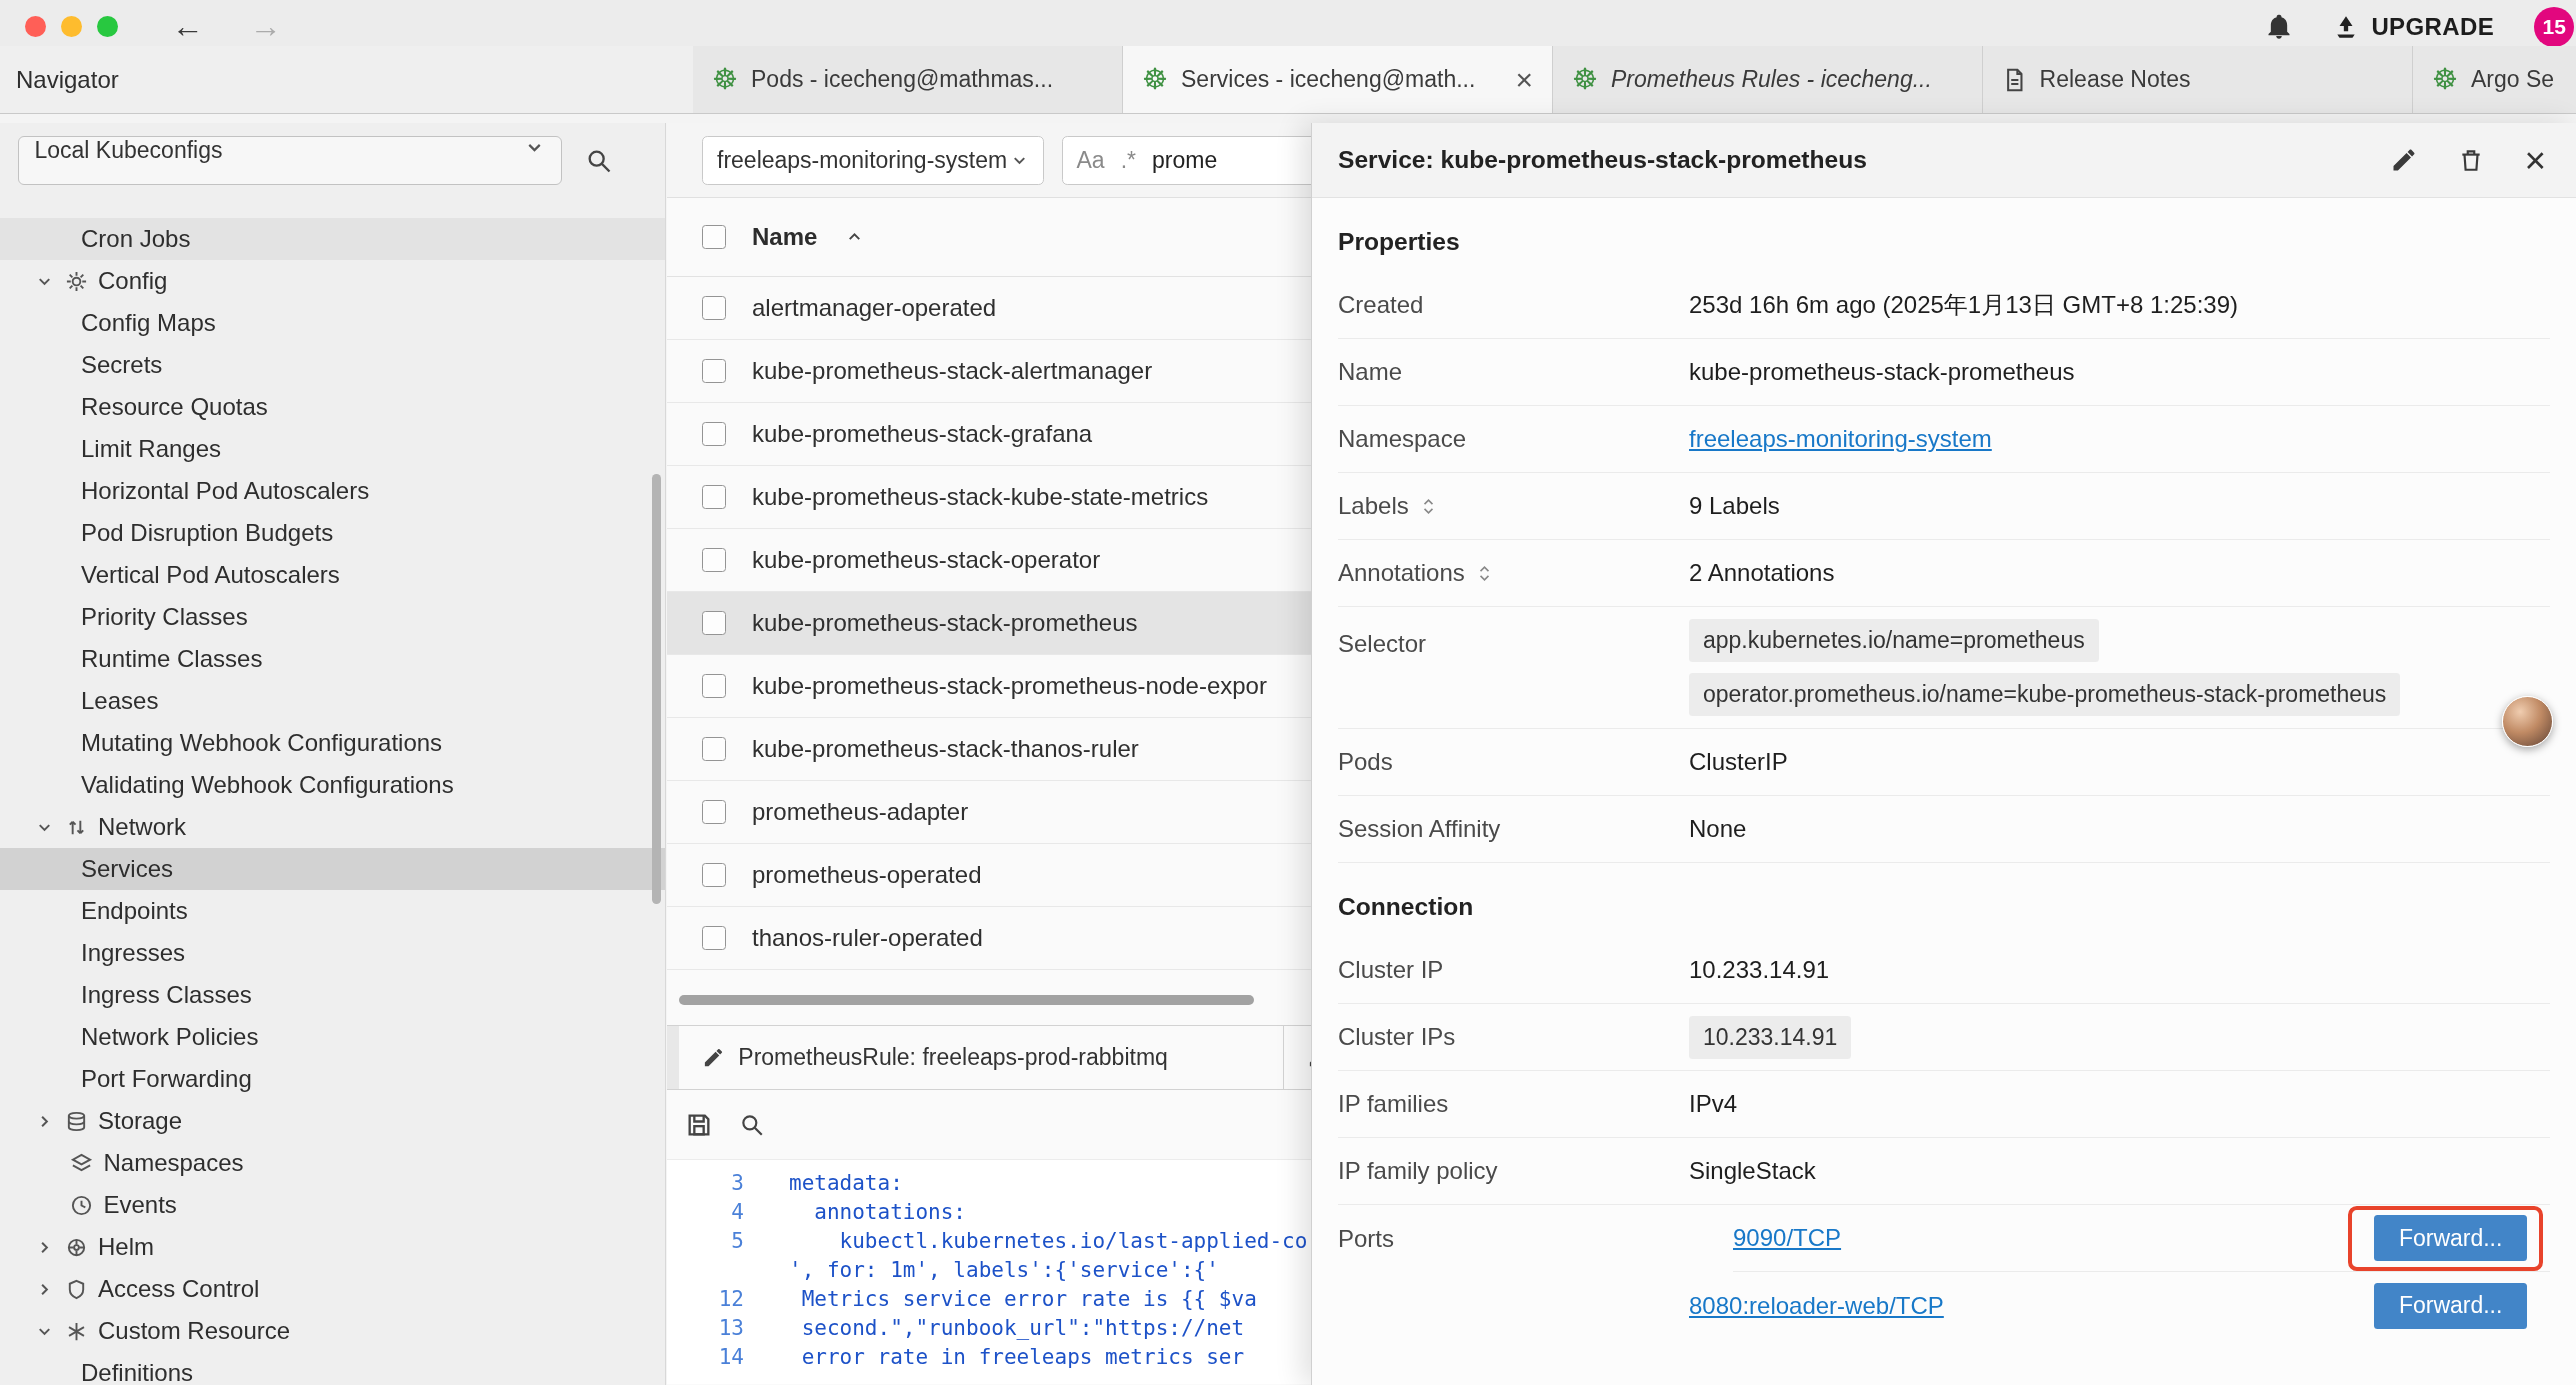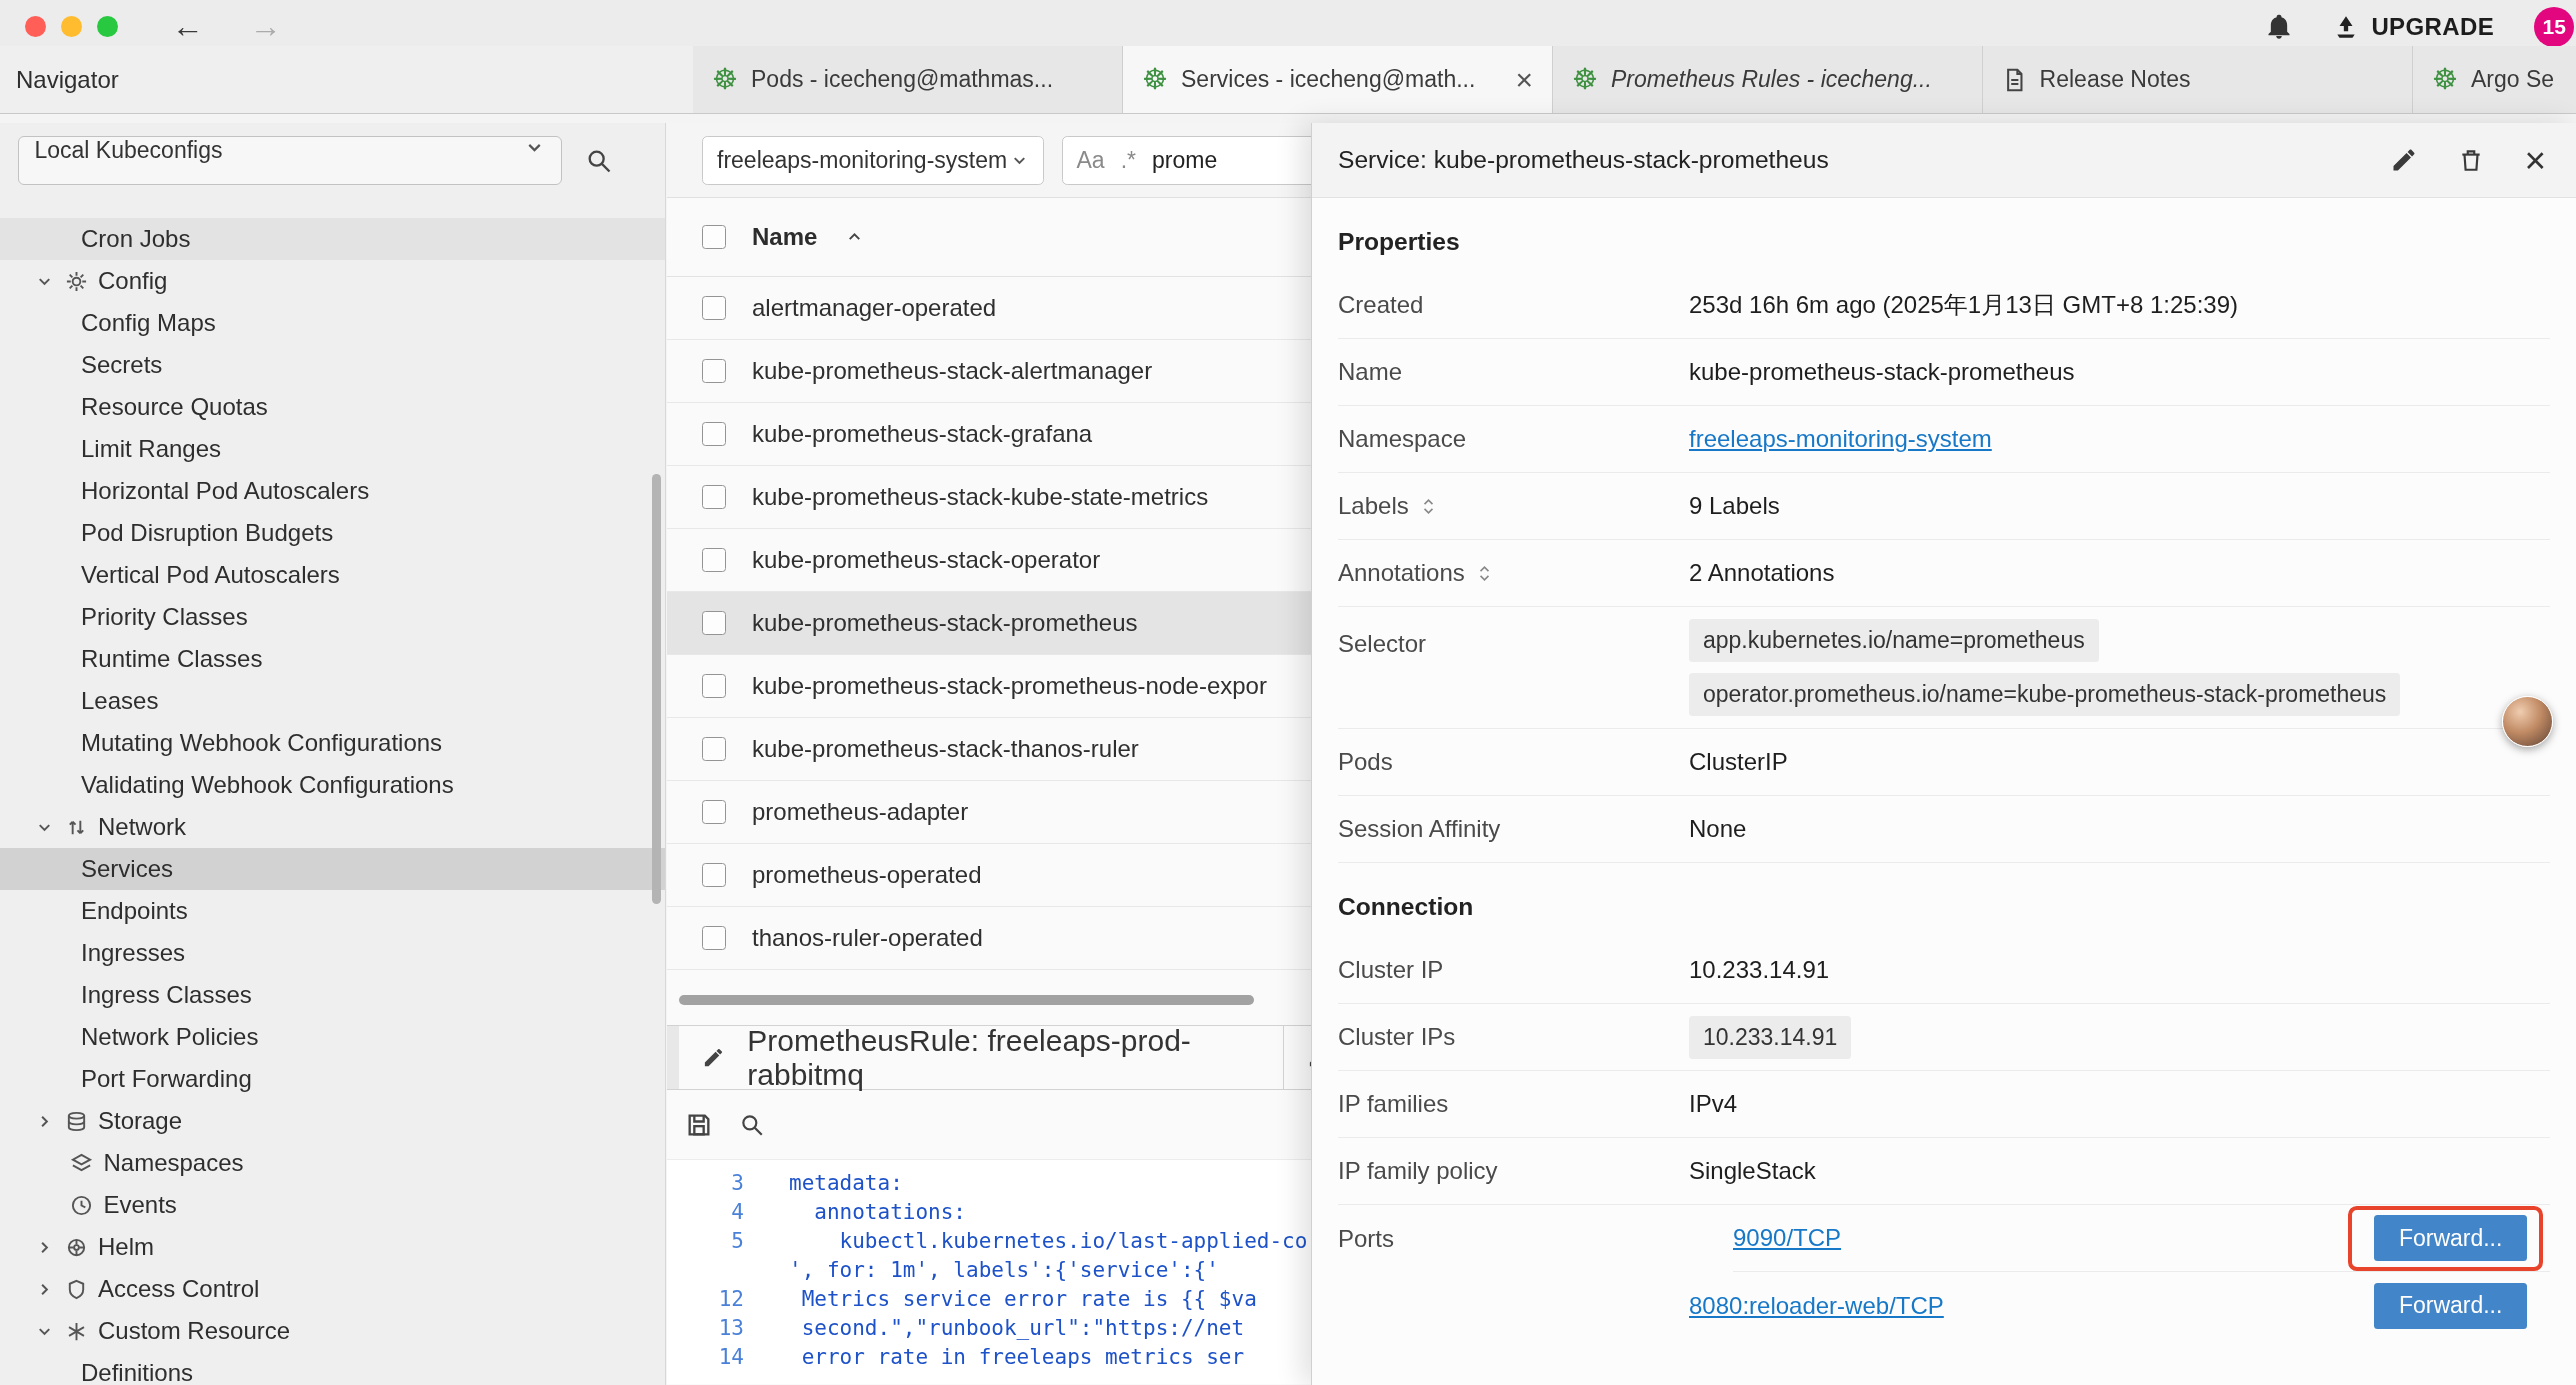--- a/index.html
+++ b/index.html
@@ -59,33 +59,33 @@
   .search-flag { color:#8a8a8a; }
   .search-query { color:#222; }
   .svc-header { height:79px; display:flex; align-items:center; gap:26px; padding-left:35px; border-bottom:0.9px solid #e2e2e2; font-weight:bold; color:#2c2c2c; }
   .sort-ic { margin-left:1.8px; }
   .svc-row { height:63px; display:flex; align-items:center; gap:26px; padding-left:35px; border-bottom:0.9px solid #e8e8e8; color:#2f2f2f; white-space:nowrap; }
   .svc-row.selected { background:#e4e4e4; }
   .checkbox { width:24px; height:24px; border:1.8px solid #949494; border-radius:3.5px; background:#fdfdfd; flex:0 0 auto; }
   .h-scroll-zone { height:55px; position:relative; }
   .h-scroll-thumb { position:absolute; top:24.6px; left:12.3px; width:575px; height:10.5px; background:#a2a2a2; border-radius:5.3px; }
   .editor-tabs { height:65px; background:#e8e8e8; border-top:0.9px solid #d2d2d2; border-bottom:0.9px solid #d2d2d2; display:flex; align-items:stretch; padding-left:12.3px; }
-  .editor-tab { display:flex; align-items:center; gap:22px; padding:0 23px; font-size:30px; color:#333; }
+  .editor-tab { display:flex; align-items:center; gap:13px; padding:0 23px; font-size:23px; color:#333; }
   .editor-tab.active { background:#fafafa; border-right:0.9px solid #d2d2d2; flex:0 0 605px; }
   .editor-tab.stub { background:#fafafa; flex:0 0 79px; border-right:0.9px solid #d2d2d2; }
   .editor-toolbar { height:70px; background:#fafafa; display:flex; align-items:center; gap:26px; padding-left:17.5px; border-bottom:0.9px solid #ececec; }
   .editor { background:#fff; font-family:"DejaVu Sans Mono","Liberation Mono",monospace; font-size:21px; line-height:29px; padding-top:8.8px; height:224px; overflow:hidden; }
   .code-line { display:flex; }
   .gutter { flex:0 0 96px; text-align:right; padding-right:19px; color:#4a80d8; }
   .code-text { white-space:pre; color:#1d52c8; padding-left:26px; }
 
   
   .details { position:absolute; top:123px; left:1311px; width:1265px; bottom:0; background:#fcfcfc; border-left:0.9px solid #d0d0d0; box-shadow:-8.8px 0 26px rgba(0,0,0,0.12); overflow:hidden; }
   .details-header { height:75px; display:flex; align-items:center; padding:0 30px 0 26px; background:#f3f3f3; border-bottom:0.9px solid #e2e2e2; }
-  .details-title { font-size:24.6px; font-weight:normal; color:#222; }
+  .details-title { font-size:24.6px; font-weight:bold; color:#222; }
   .details-actions { margin-left:auto; display:flex; align-items:center; gap:40px; }
   .close-x { font-size:37px; color:#333; line-height:1; }
   .details-body { padding:0 26px; }
   .section-heading { font-size:24.6px; font-weight:bold; color:#222; height:39px; display:flex; align-items:center; margin-top:24.6px; margin-bottom:10.5px; }
   .drow { display:flex; align-items:center; min-height:67px; border-bottom:0.9px solid #ebebeb; }
   .dlabel { flex:0 0 351px; color:#4a4a4a; display:flex; align-items:center; gap:10.5px; }
   .dvalue { flex:1; color:#1e1e1e; }
   a.link { color:#1878c8; text-decoration:underline; }
   .badge { display:inline-block; background:#ececec; border-radius:3.5px; padding:8px 14px; font-size:23px; color:#333; }
   .drow.selector-row { align-items:flex-start; padding:12.3px 0; }

